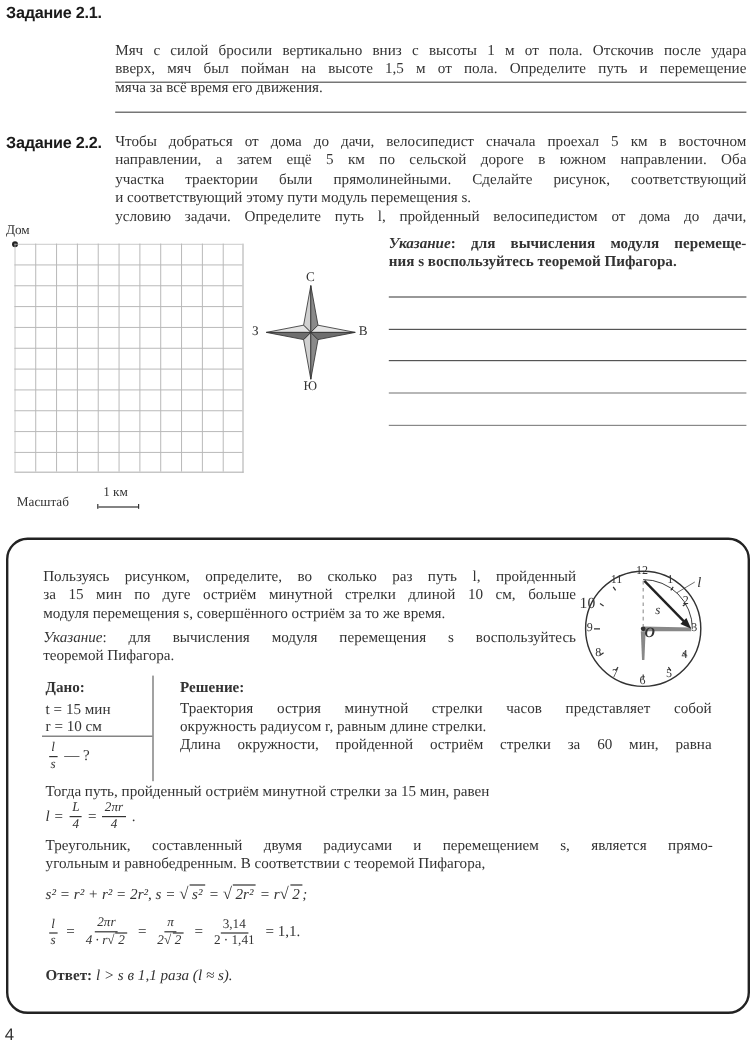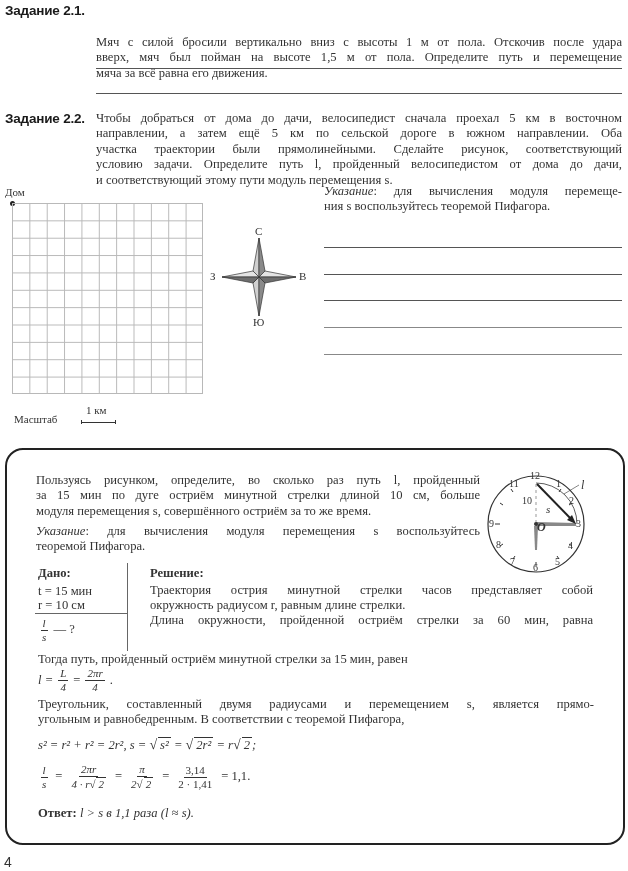--- a/index.html
+++ b/index.html
@@ -29,32 +29,32 @@
   .rad { font-size: 14px; }
   .page-num { font-family: "Liberation Sans", "DejaVu Sans", sans-serif; font-size: 14px; color: #333; }
 </style>
 </head>
 <body>
 
 <div class="abs task-label" style="left:5px; top:3px;">Задание 2.1.</div>
 <div class="abs ptext" style="left:96px; top:3px; width:526px;margin-top:32px;">
   <span class="line">Мяч с силой бросили вертикально вниз с высоты 1 м от пола. Отскочив после удара</span>
   <span class="line">вверх, мяч был пойман на высоте 1,5 м от пола. Определите путь и перемещение</span>
-  <span class="line last">мяча за всё равна его движения.</span>
+  <span class="line last">мяча за всё время его движения.</span>
 </div>
 <div class="answer-line" style="left:96px; top:68px; width:526px;"></div>
 <div class="answer-line" style="left:96px; top:93px; width:526px;"></div>
 
 <div class="abs task-label" style="left:5px; top:111px;">Задание 2.2.</div>
 <div class="abs ptext" style="left:96px; top:111px; width:526px;">
   <span class="line">Чтобы добраться от дома до дачи, велосипедист сначала проехал 5 км в восточном</span>
   <span class="line">направлении, а затем ещё 5 км по сельской дороге в южном направлении. Оба</span>
   <span class="line">участка траектории были прямолинейными. Сделайте рисунок, соответствующий</span>
+  <span class="line last">и соответствующий этому пути модуль перемещения s.</span>
   <span class="line">условию задачи. Определите путь l, пройденный велосипедистом от дома до дачи,</span>
-  <span class="line last">и соответствующий этому пути модуль перемещения s.</span>
 </div>
 
 <div class="abs small-serif" style="left:5px; top:186px;">Дом</div>
 <div class="abs" style="left:10px; top:201px; width:5px; height:5px; border-radius:50%; background:#222;"></div>
 <div class="grid"></div>
 
 <div class="abs small-serif" style="left:14px; top:413px;">Масштаб</div>
 <div class="abs small-serif" style="left:86px; top:404px;">1 км</div>
 <div class="abs" style="left:81px; top:420px; width:35px; height:4px; border-left:1px solid #333; border-right:1px solid #333;">
   <div style="position:absolute; left:0; right:0; top:1.5px; border-top:1px solid #333;"></div>
@@ -71,21 +71,21 @@
     <polygon points="7,49 38,55 44,49" fill="#6e6e6e" stroke="#333" stroke-width="0.7"></polygon>
     <polygon points="81,49 50,43 44,49" fill="#e4e4e4" stroke="#333" stroke-width="0.7"></polygon>
     <polygon points="81,49 50,55 44,49" fill="#6e6e6e" stroke="#333" stroke-width="0.7"></polygon>
   </svg>
 </div>
 <div class="abs small-serif" style="left:255px; top:225px;">С</div>
 <div class="abs small-serif" style="left:253px; top:316px;">Ю</div>
 <div class="abs small-serif" style="left:210px; top:270px;">З</div>
 <div class="abs small-serif" style="left:299px; top:270px;">В</div>
 
-<div class="abs ptext" style="left:324px; top:184px; width:298px;">
+<div class="abs ptext" style="left:324px; top:196px; width:298px;font-weight:bold;">
   <span class="line"><span class="it">Указание</span><span>: для вычисления модуля перемеще-</span></span>
   <span class="line last">ния s воспользуйтесь теоремой Пифагора.</span>
 </div>
 <div class="answer-line" style="left:324px; top:247px; width:298px;"></div>
 <div class="answer-line" style="left:324px; top:274px; width:298px;"></div>
 <div class="answer-line" style="left:324px; top:300px; width:298px;"></div>
 <div class="answer-line" style="left:324px; top:327px; width:298px; border-top-color:#888;"></div>
 <div class="answer-line" style="left:324px; top:354px; width:298px; border-top-color:#888;"></div>
 
 <div class="box"></div>
@@ -133,21 +133,21 @@
 <div class="abs small-serif" style="left:530px; top:470px; font-size:10px;">12</div>
 <div class="abs small-serif" style="left:556px; top:478px; font-size:10px;">1</div>
 <div class="abs small-serif" style="left:569px; top:495px; font-size:10px;">2</div>
 <div class="abs small-serif" style="left:576px; top:518px; font-size:10px;">3</div>
 <div class="abs small-serif" style="left:568px; top:540px; font-size:10px;">4</div>
 <div class="abs small-serif" style="left:555px; top:556px; font-size:10px;">5</div>
 <div class="abs small-serif" style="left:533px; top:562px; font-size:10px;">6</div>
 <div class="abs small-serif" style="left:510px; top:556px; font-size:10px;">7</div>
 <div class="abs small-serif" style="left:496px; top:539px; font-size:10px;">8</div>
 <div class="abs small-serif" style="left:489px; top:518px; font-size:10px;">9</div>
-<div class="abs small-serif" style="left:522px; top:495px; font-size:10px;">10</div>
+<div class="abs small-serif" style="left:483px; top:495px; font-size:13px;">10</div>
 <div class="abs small-serif" style="left:509px; top:478px; font-size:10px;">11</div>
 <div class="abs small-serif it" style="left:537px; top:520px; font-size:12px; font-weight:bold;">O</div>
 <div class="abs small-serif it" style="left:581px; top:478px; font-size:12px;">l</div>
 <div class="abs small-serif it" style="left:546px; top:503px; font-size:11px;">s</div>
 
 <div class="abs btext bold" style="left:38px; top:566px;">Дано:</div>
 <div class="abs btext" style="left:38px; top:584px;">t = 15 мин</div>
 <div class="abs btext" style="left:38px; top:598px;">r = 10 см</div>
 <div class="abs" style="left:35px; top:613px; width:92px; border-top:1px solid #666;"></div>
 <div class="abs" style="left:127px; top:563px; height:88px; border-left:1px solid #666;"></div>

